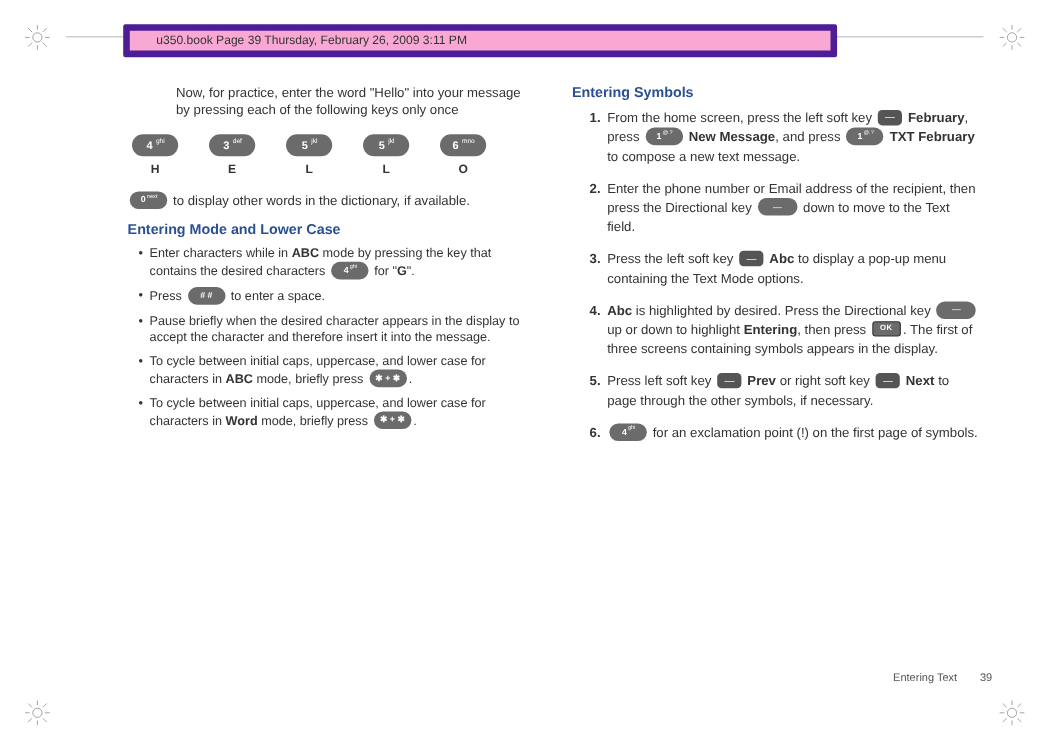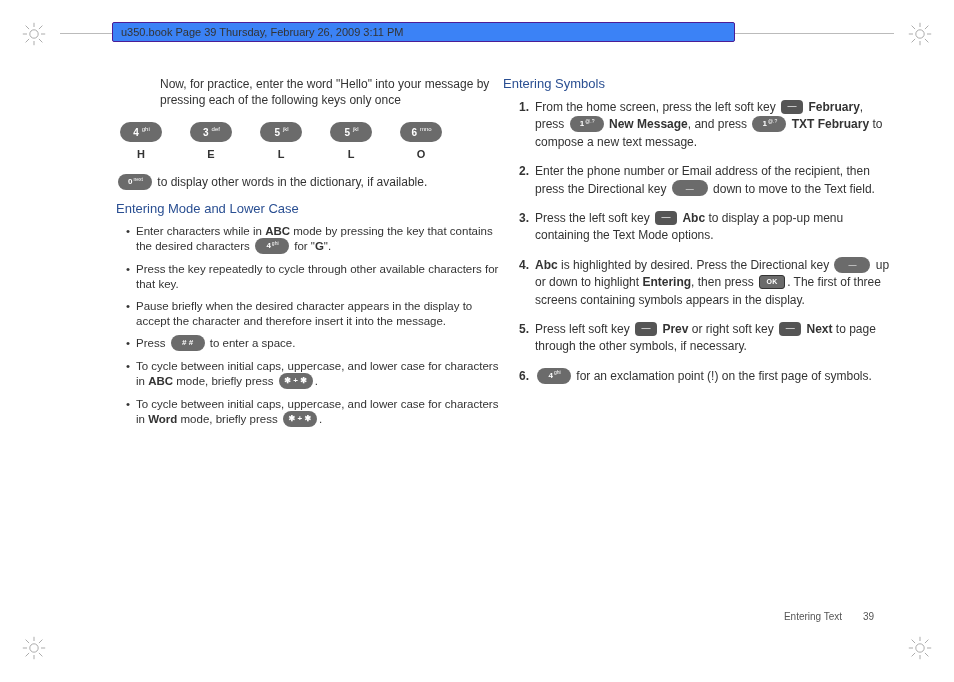--- a/index.html
+++ b/index.html
@@ -21,38 +21,39 @@
   .corner-ornament svg { width: 28px; height: 28px; stroke: #888; fill: none; stroke-width: 1; }
   .tl { top: 18px; left: 18px; }
   .tr { top: 18px; right: 18px; }
   .bl { bottom: 18px; left: 18px; }
   .br { bottom: 18px; right: 18px; }
   .header-line {
     position: absolute;
     top: 22px; left: 112px;
     font-size: 11px;
     color: #333;
-    border: 1px solid #4c1d95;
+    border: 6px solid #4c1d95;
     border-radius: 2px;
-    padding: 3px 330px 3px 8px;
-    background: #3b82f6;
+    padding: 3px 330px 3px 24px;
+    background: #f9a8d4;
     z-index: 2;
   }
   .header-rule {
     position: absolute;
     top: 33px; left: 60px; right: 60px;
     border-top: 1px solid #bbb;
     z-index: 1;
   }
   .columns {
     position: absolute;
     top: 76px;
     left: 108px;
     right: 64px;
     display: flex;
+    gap: 34px;
   }
   .col { flex: 1; }
   .col-left { padding-left: 8px; }
   .intro { margin-left: 44px; margin-bottom: 14px; line-height: 1.35; }
   .key-row {
     display: flex; gap: 28px; margin: 8px 0 6px 4px;
   }
   .key {
     width: 42px; height: 20px;
     background: #6b6b6b;
@@ -62,21 +63,21 @@
   }
   .key .digit { color: #fff; font-weight: bold; font-size: 10px; margin-right: 2px;}
   .key .sup { color: #fff; font-size: 6px; position: relative; top: -3px; left: 1px;}
   .letter-row {
     display: flex; gap: 28px; margin: 4px 0 14px 4px;
   }
   .letter-row span { width: 42px; text-align: center; font-weight: bold; font-size: 11px;}
   .para { margin: 0 0 10px 0; line-height: 1.35; }
   .heading {
     color: #2a4f92;
-    font-weight: normal;
+    font-weight: bold;
     font-size: 13px;
     margin: 10px 0 8px 0;
   }
   .bullets { list-style: none; margin-left: 10px; }
   .bullets li { position: relative; padding-left: 10px; margin-bottom: 7px; line-height: 1.3; font-size: 11.5px;}
   .bullets li::before { content: "•"; position: absolute; left: 0; top: 0; }
   .ol { list-style: none; margin-left: 6px; }
   .ol li { position: relative; padding-left: 26px; margin-bottom: 12px; line-height: 1.45; }
   .ol .num { position: absolute; left: 0; top: 0; font-weight: bold; width: 20px; text-align: right;}
   .key-inline {
@@ -130,21 +131,21 @@
     font-size: 7px;
     font-weight: bold;
     vertical-align: middle;
     margin: 0 2px;
     position: relative; top: -1px;
     letter-spacing: 0.5px;
   }
   .footer-right {
     position: absolute;
     bottom: 60px;
-    right: 80px;
+    right: 52px;
     font-size: 10px;
     color: #555;
   }
   .footer-right .pg { margin-left: 18px; }
   b { font-weight: bold; }
 </style>
 </head>
 <body>
 
 <div class="corner-ornament tl">
@@ -258,27 +259,26 @@
 
     <ul class="bullets">
       <li>
         <span>Enter characters while in </span><b>ABC</b><span> mode by pressing the key that contains the desired characters </span>
         <span class="key-inline">
             <span>4</span>
             <span class="sup2">ghi</span>
           </span>
         <span> for "</span><b>G</b><span>".</span>
       </li>
-      <li>Press the key repeatedly to cycle through other available characters for that key.</li>
-      <li>Pause briefly when the desired character appears in the display to accept the character and therefore insert it into the message.</li>
       <li>
         <span>Press </span>
         <span class="key-inline"># #</span>
         <span> to enter a space.</span>
       </li>
+      <li>Pause briefly when the desired character appears in the display to accept the character and therefore insert it into the message.</li>
       <li>
         <span>To cycle between initial caps, uppercase, and lower case for characters in </span><b>ABC</b><span> mode, briefly press </span>
         <span class="key-inline">✱ + ✱</span><span>.</span>
       </li>
       <li>
         <span>To cycle between initial caps, uppercase, and lower case for characters in </span><b>Word</b><span> mode, briefly press </span>
         <span class="key-inline">✱ + ✱</span><span>.</span>
       </li>
     </ul>
   </div>

